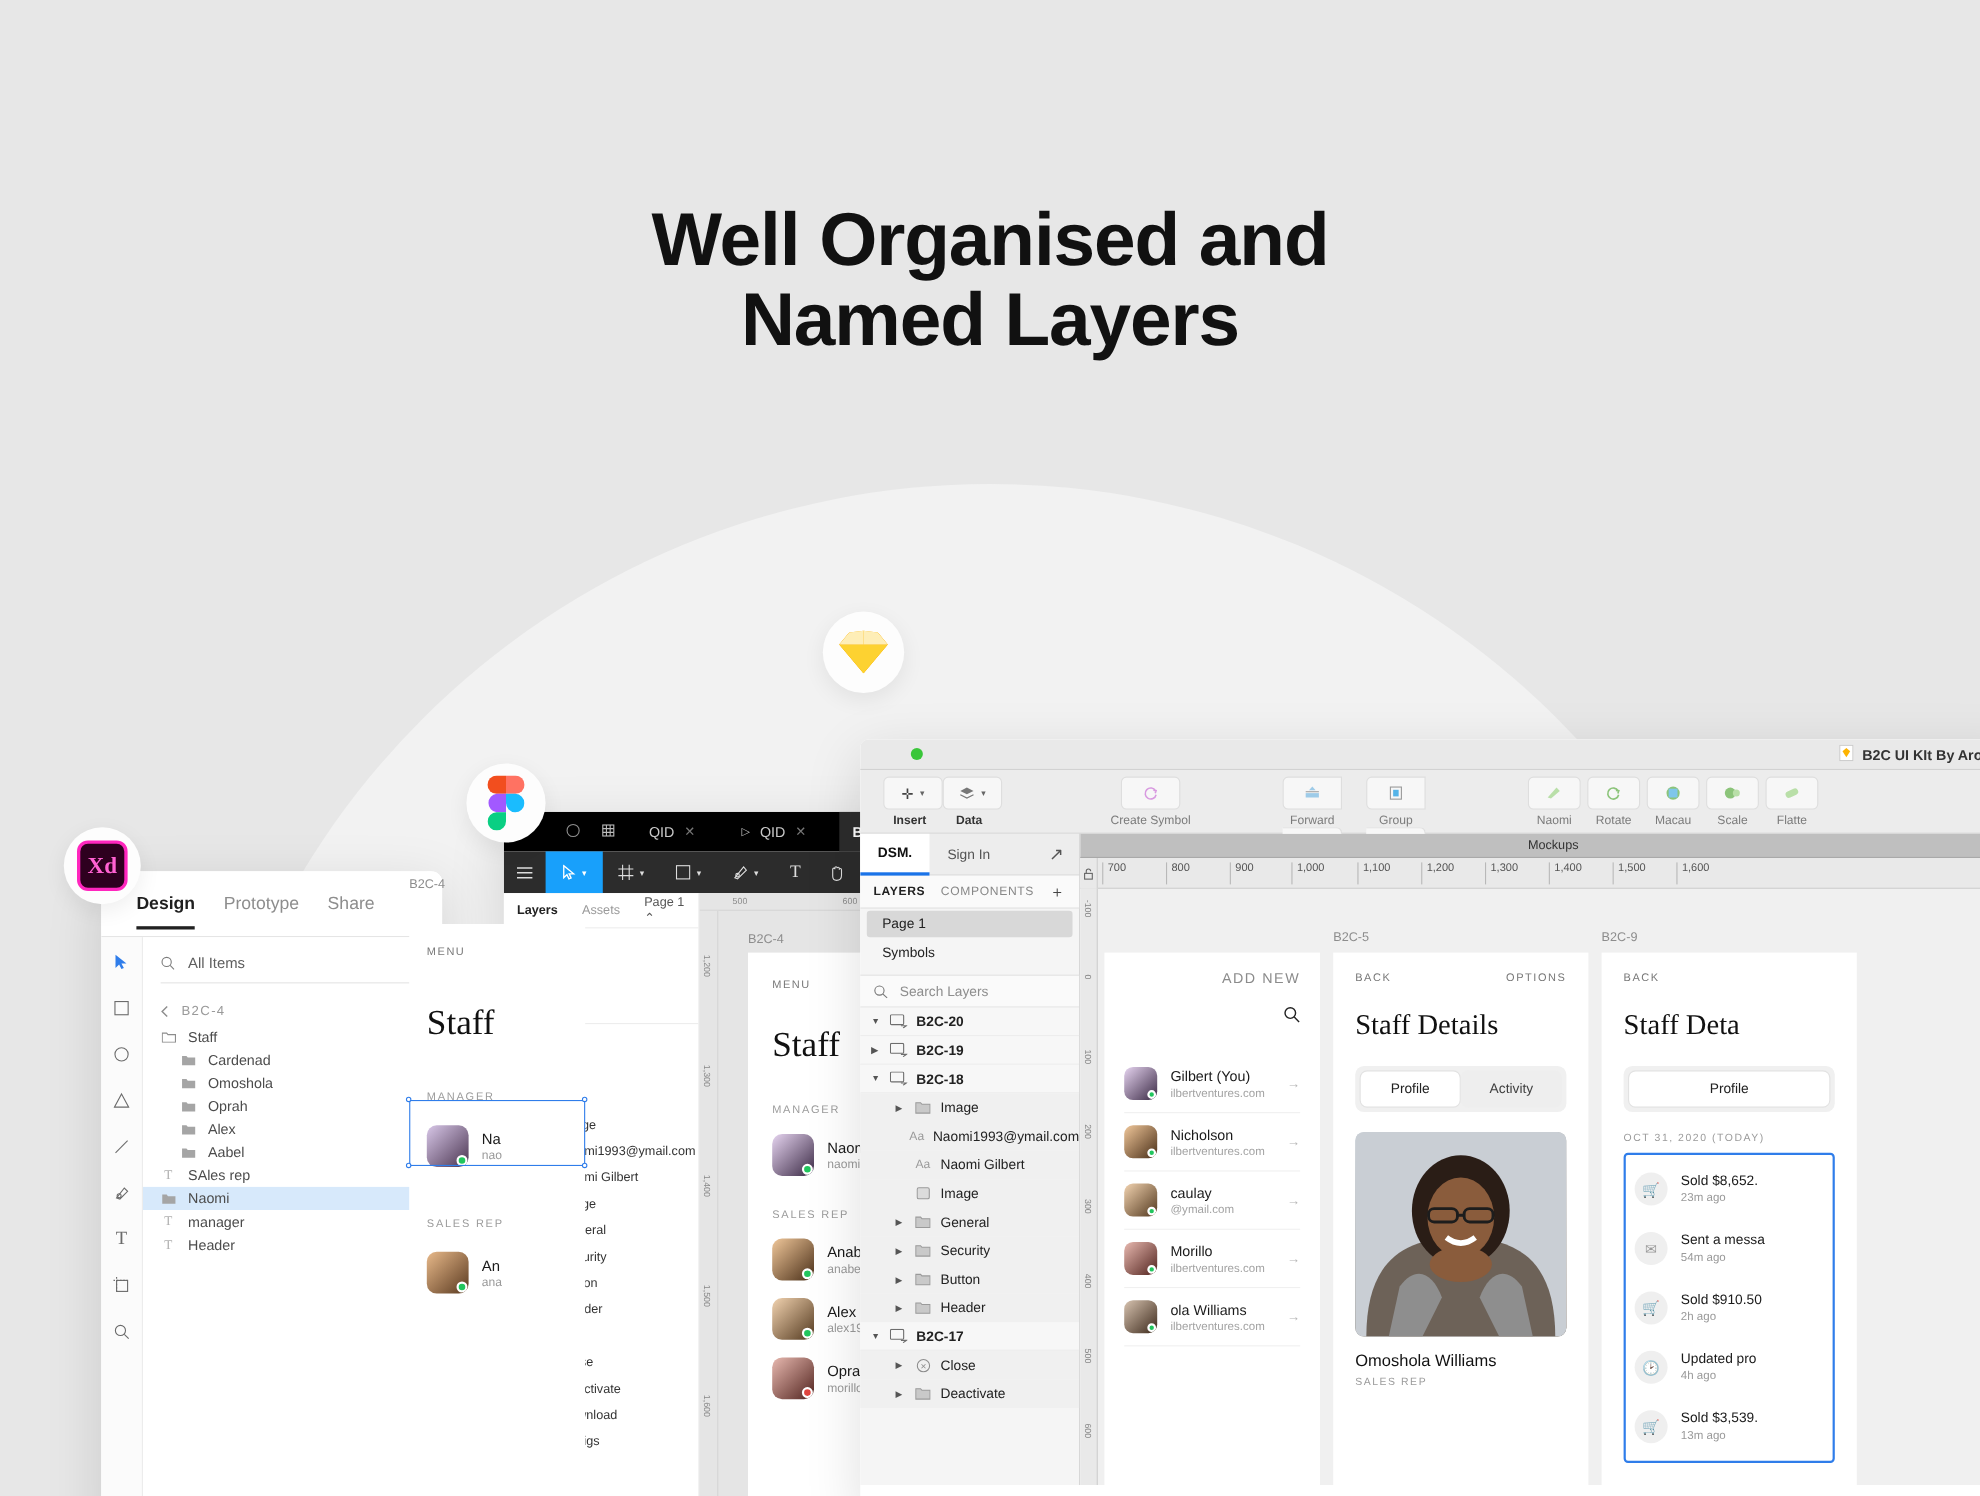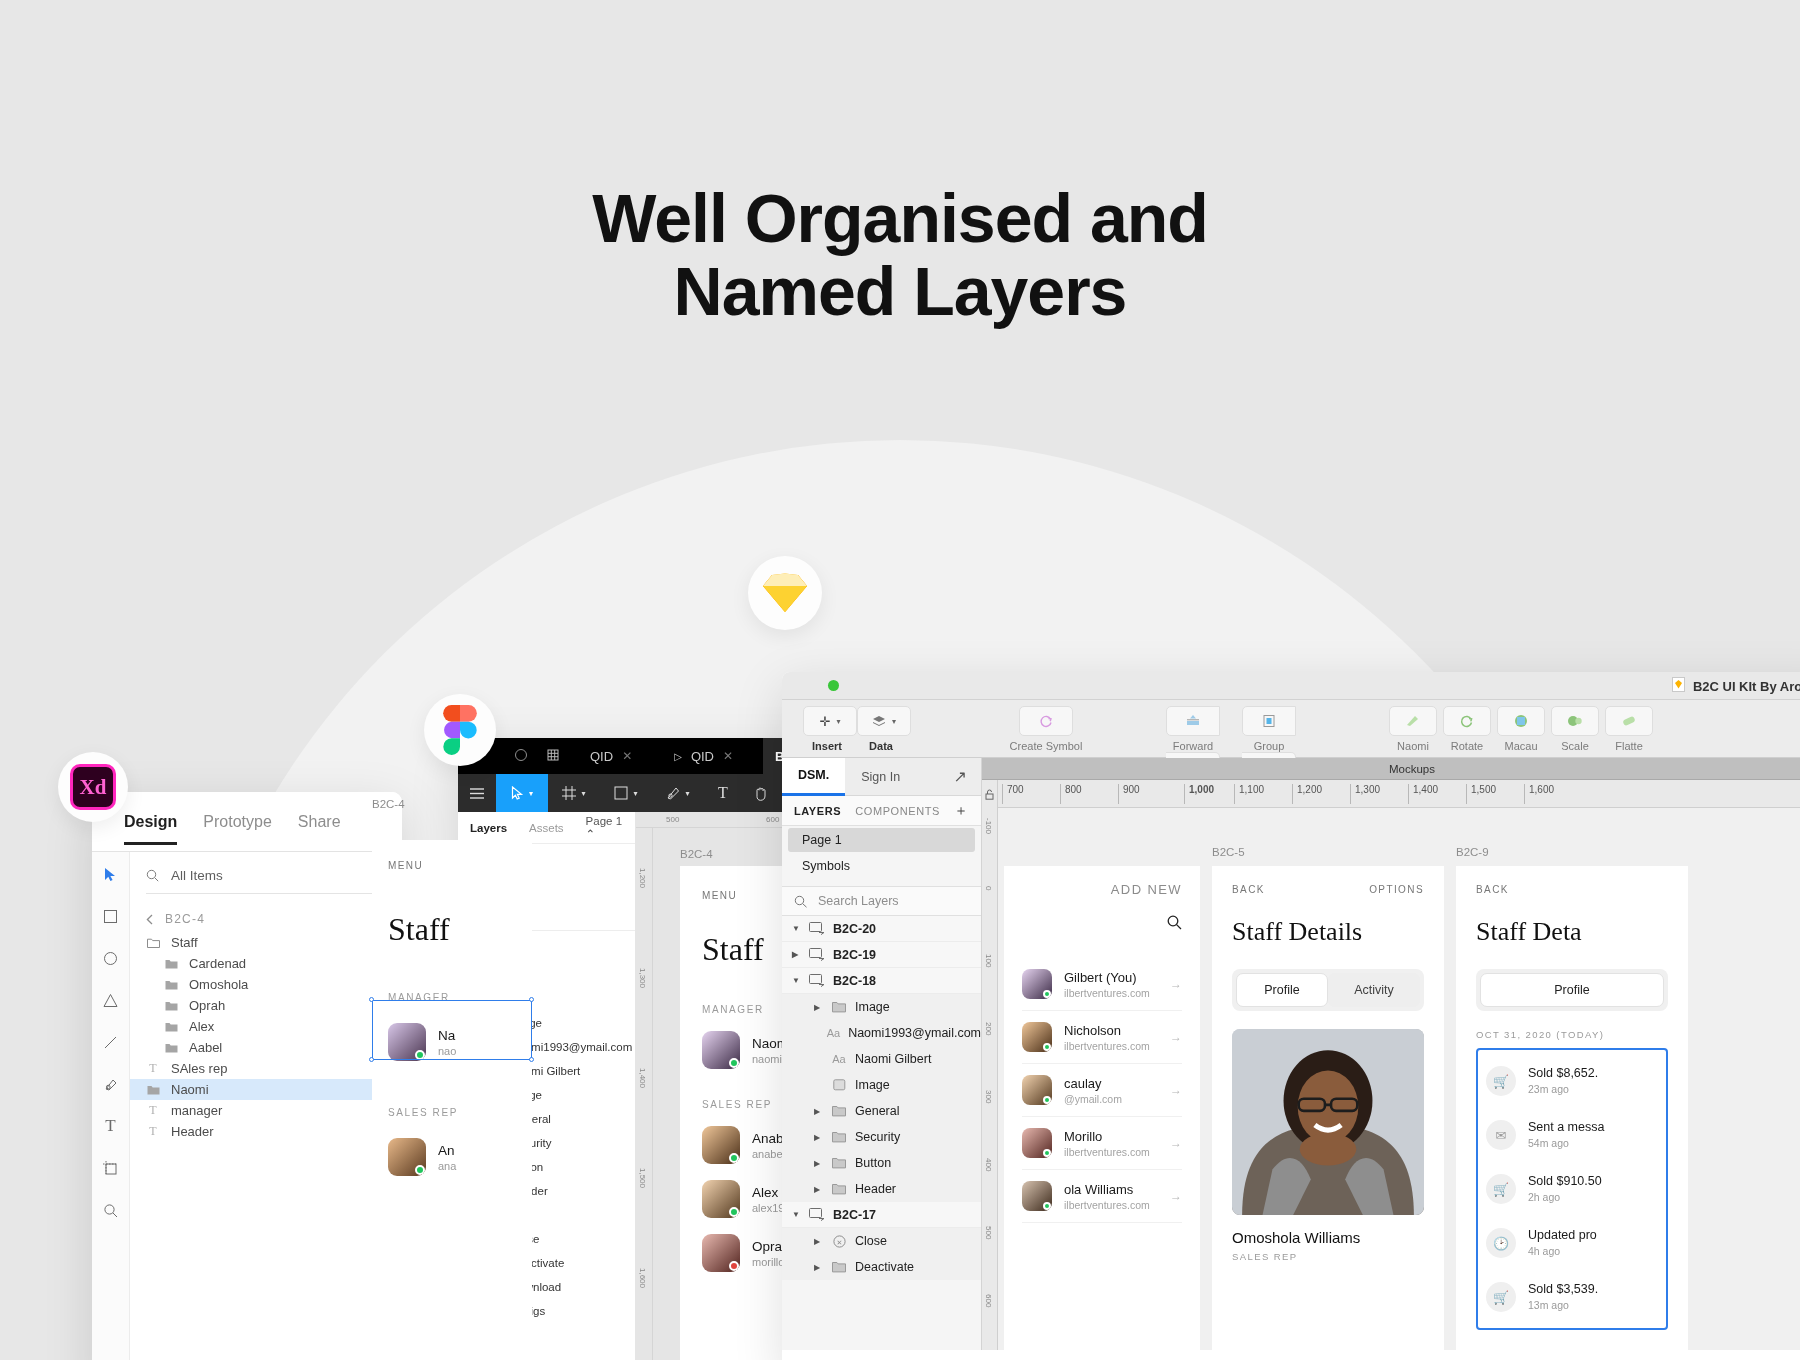--- a/index.html
+++ b/index.html
@@ -951,21 +951,21 @@
           </div>
         </div>
     </div>
 
     <div class="sk-canvas">
       <div class="sk-mock" style="position:absolute;left:0;right:0;top:0;z-index:7;">Mockups</div>
       <div class="sk-hruler" style="top:22px;" id="sk-hruler">
           <div class="tick" style="left: 20px;">700</div>
           <div class="tick" style="left: 78px;">800</div>
           <div class="tick" style="left: 136px;">900</div>
-          <div class="tick" style="left: 202px; font-weight: bold;">1,000</div>
+          <div class="tick" style="left: 192px;">1,000</div>
           <div class="tick" style="left: 252px;">1,100</div>
           <div class="tick" style="left: 310px;">1,200</div>
           <div class="tick" style="left: 368px;">1,300</div>
           <div class="tick" style="left: 426px;">1,400</div>
           <div class="tick" style="left: 484px;">1,500</div>
           <div class="tick" style="left: 542px;">1,600</div>
         </div>
       <div class="sk-lockbox" style="top:22px;">
         <svg width="9" height="11" viewBox="0 0 9 11">
             <path d="M2.5 5 V3 a2 2 0 0 1 4 0" fill="none" stroke="#666"></path>

